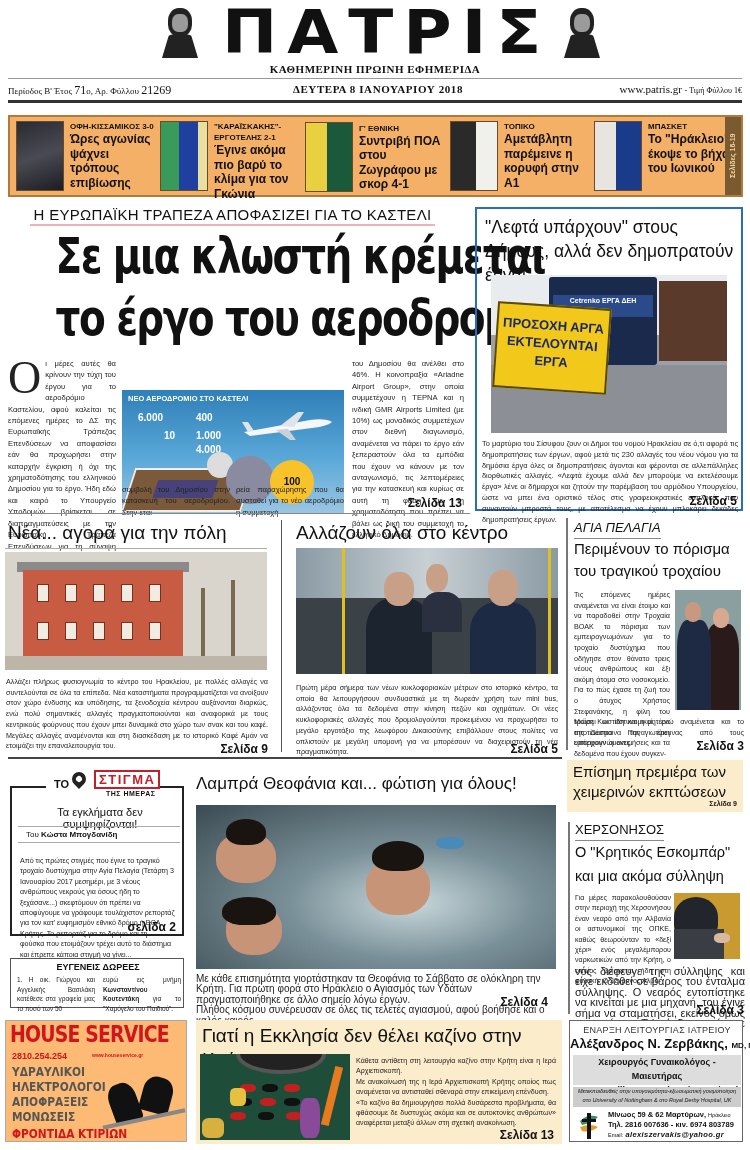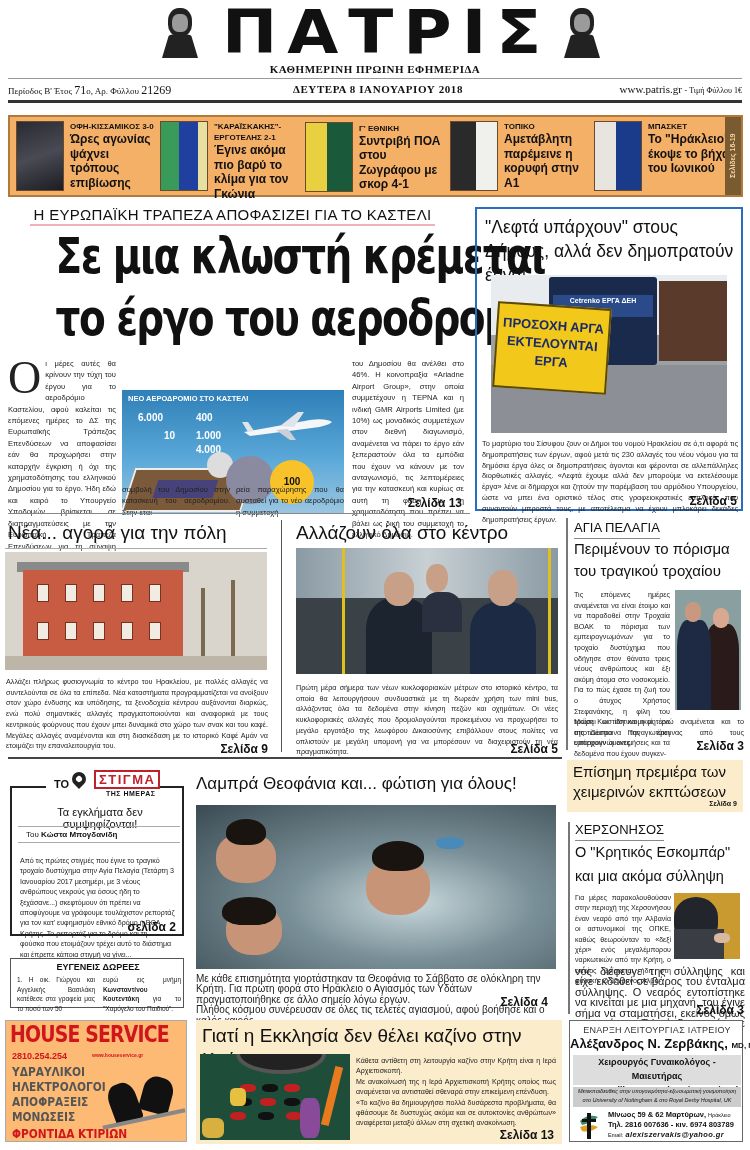--- a/index.html
+++ b/index.html
@@ -290,21 +290,21 @@
   <div class="man" style="left:126px; top:44px; width:40px; height:40px; background:#2a3040;"></div>
   <div class="face" style="left:130px; top:16px; width:22px; height:28px;"></div>
   <div class="man" style="left:174px; top:54px; width:66px; height:72px; background:#1c2a44;"></div>
   <div class="face" style="left:192px; top:22px; width:30px; height:36px;"></div>
 </div>
 <div class="col-text" style="left:296px; top:683px; width:262px; font-size:7.2px; line-height:10.7px;">Πρώτη μέρα σήμερα των νέων κυκλοφοριακών μέτρων στο ιστορικό κέντρο, τα οποία θα λειτουργήσουν συνδυαστικά με τη δωρεάν χρήση των mini bus, αλλάζοντας όλα τα δεδομένα στην κίνηση πεζών και οχημάτων. Οι νέες κυκλοφοριακές αλλαγές που δρομολογούνται προκειμένου να προχωρήσει το μεγάλο εργοτάξιο της λεωφόρου Δικαιοσύνης επιβάλλουν στους πολίτες να οπλιστούν με μεγάλη υπομονή για να μπορέσουν να διαχειριστούν τη νέα πραγματικότητα.</div>
 <div class="page-ref" style="left:480px; top:742px; width:78px;">Σελίδα 5</div>
 
 <div class="vline" style="left:566px; top:518px; height:232px; width:2px; background:#777;"></div>
 
-<div class="sec-title-sm" style="left:574px; top:518px; font-size:13px;"><span class="underline-title">ΑΓΙΑ ΠΕΛΑΓΙΑ</span></div>
+<div class="sec-title-sm" style="left:574px; top:518px; font-size:13px;font-style:italic;"><span class="underline-title">ΑΓΙΑ ΠΕΛΑΓΙΑ</span></div>
 <div class="sec-title-sm" style="left:574px; top:538px; width:172px; line-height:22px;">Περιμένουν το πόρισμα του τραγικού τροχαίου</div>
 <div class="col-text" style="left:574px; top:590px; width:96px; font-size:7.2px; line-height:10.6px;">Τις επόμενες ημέρες αναμένεται να είναι έτοιμο και να παραδοθεί στην Τροχαία ΒΟΑΚ το πόρισμα των εμπειρογνωμόνων για το τροχαίο δυστύχημα που οδήγησε στον θάνατο τρεις νέους ανθρώπους και έξι ακόμη άτομα στο νοσοκομείο. Για το πώς έχασε τη ζωή του ο άτυχος Χρήστος Στεφανάκης, η φίλη του Μαίρη Κωστίδη και η μητέρα της Δέσποινα Παναγιωτάκη υπάρχουν οι εκτιμήσεις και τα δεδομένα που έχουν συγκεν-</div>
 <div id="agia-photo" class="photo">
   <div class="p2"></div>
     <div class="p1"></div>
     <div class="f1"></div>
     <div class="f2"></div>
 </div>
 <div class="col-text" style="left:574px; top:717px; width:170px; font-size:7.2px; line-height:10.6px;">τρώσει οι αστυνομικοί, ενώ αναμένεται και το αποτέλεσμα της έρευνας από τους εμπειρογνώμονες.</div>
 <div class="page-ref" style="left:664px; top:739px; width:80px;">Σελίδα 3</div>

